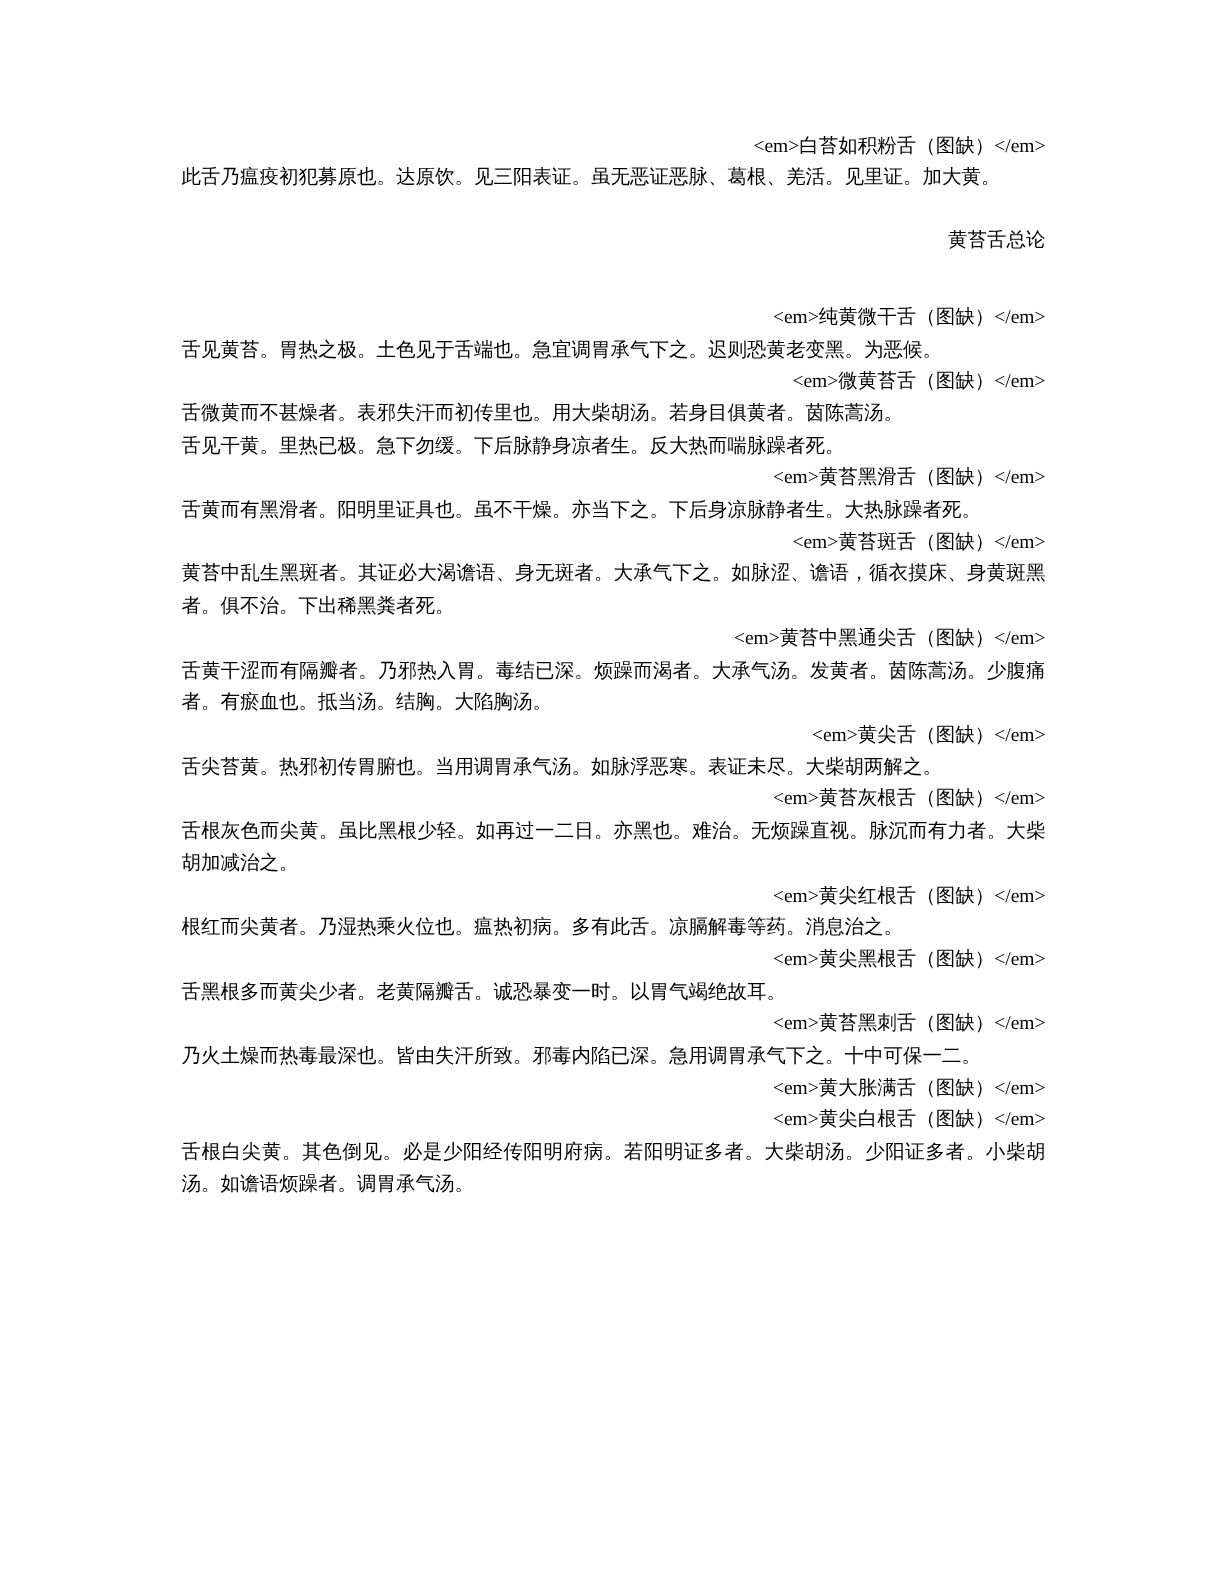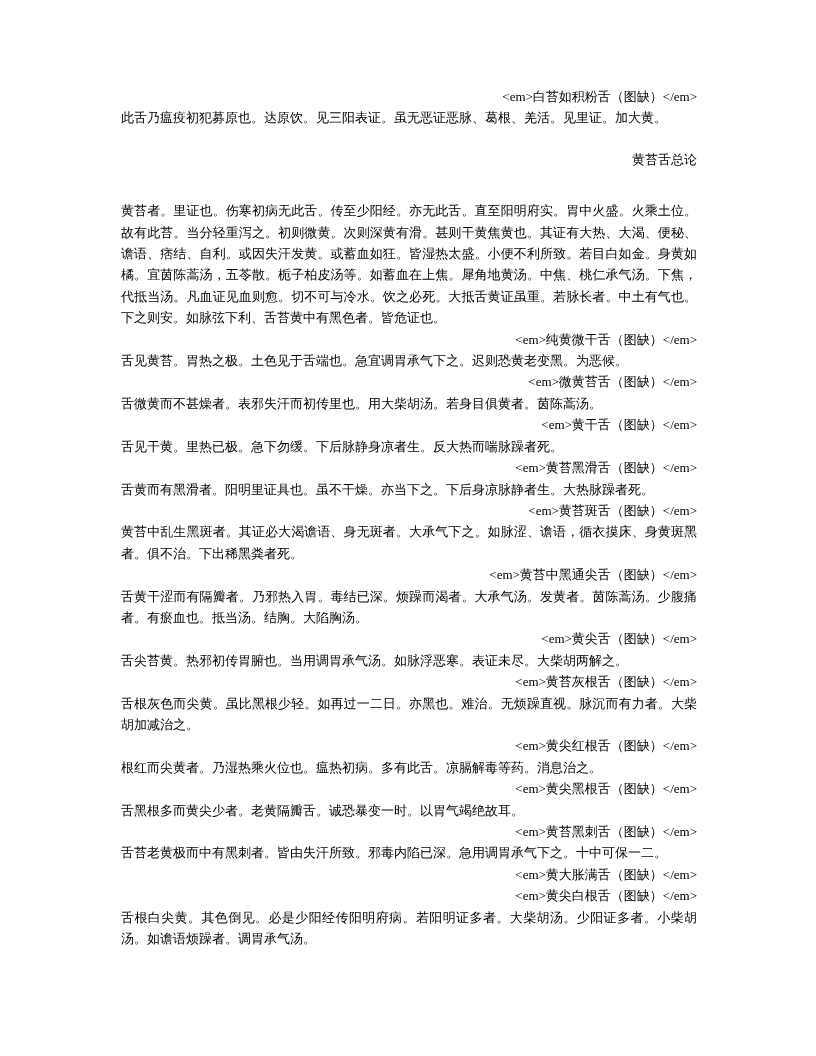--- a/index.html
+++ b/index.html
@@ -39,40 +39,38 @@
   }
 </style>
 </head>
 <body>
 
 <div class="page">
   <div class="doc" id="doc">
       <p class="caption">&lt;em&gt;白苔如积粉舌（图缺）&lt;/em&gt;</p>
       <p class="text">此舌乃瘟疫初犯募原也。达原饮。见三阳表证。虽无恶证恶脉、葛根、羌活。见里证。加大黄。</p>
       <p class="heading">黄苔舌总论</p>
-      <p class="text">黄苔者。里证也。伤寒初病无此舌。传至少阳经。亦无此舌。直至阳明府实。胃中火盛。火乘土位。故有此苔。当分轻重泻之。初则微黄。次则深黄有滑。甚则干黄焦黄也。其证有大热、大渴、便秘、谵语、痞结、自利。或因失汗发黄。或蓄血如狂。皆湿热太盛。小便不利所致。若目白如金。身黄如橘。宜茵陈蒿汤，五苓散。栀子柏皮汤等。如蓄血在上焦。犀角地黄汤。中焦、桃仁承气汤。下焦，代抵当汤。凡血证见血则愈。切不可与冷水。饮之必死。大抵舌黄证虽重。若脉长者。中土有气也。下之则安。如脉弦下利、舌苔黄中有黑色者。皆危证也。</p>
       <p class="caption">&lt;em&gt;纯黄微干舌（图缺）&lt;/em&gt;</p>
       <p class="text">舌见黄苔。胃热之极。土色见于舌端也。急宜调胃承气下之。迟则恐黄老变黑。为恶候。</p>
       <p class="caption">&lt;em&gt;微黄苔舌（图缺）&lt;/em&gt;</p>
       <p class="text">舌微黄而不甚燥者。表邪失汗而初传里也。用大柴胡汤。若身目俱黄者。茵陈蒿汤。</p>
-      <p class="caption">&lt;em&gt;黄干舌（图缺）&lt;/em&gt;</p>
       <p class="text">舌见干黄。里热已极。急下勿缓。下后脉静身凉者生。反大热而喘脉躁者死。</p>
       <p class="caption">&lt;em&gt;黄苔黑滑舌（图缺）&lt;/em&gt;</p>
       <p class="text">舌黄而有黑滑者。阳明里证具也。虽不干燥。亦当下之。下后身凉脉静者生。大热脉躁者死。</p>
       <p class="caption">&lt;em&gt;黄苔斑舌（图缺）&lt;/em&gt;</p>
       <p class="text">黄苔中乱生黑斑者。其证必大渴谵语、身无斑者。大承气下之。如脉涩、谵语，循衣摸床、身黄斑黑者。俱不治。下出稀黑粪者死。</p>
       <p class="caption">&lt;em&gt;黄苔中黑通尖舌（图缺）&lt;/em&gt;</p>
       <p class="text">舌黄干涩而有隔瓣者。乃邪热入胃。毒结已深。烦躁而渴者。大承气汤。发黄者。茵陈蒿汤。少腹痛者。有瘀血也。抵当汤。结胸。大陷胸汤。</p>
       <p class="caption">&lt;em&gt;黄尖舌（图缺）&lt;/em&gt;</p>
       <p class="text">舌尖苔黄。热邪初传胃腑也。当用调胃承气汤。如脉浮恶寒。表证未尽。大柴胡两解之。</p>
       <p class="caption">&lt;em&gt;黄苔灰根舌（图缺）&lt;/em&gt;</p>
       <p class="text">舌根灰色而尖黄。虽比黑根少轻。如再过一二日。亦黑也。难治。无烦躁直视。脉沉而有力者。大柴胡加减治之。</p>
       <p class="caption">&lt;em&gt;黄尖红根舌（图缺）&lt;/em&gt;</p>
       <p class="text">根红而尖黄者。乃湿热乘火位也。瘟热初病。多有此舌。凉膈解毒等药。消息治之。</p>
       <p class="caption">&lt;em&gt;黄尖黑根舌（图缺）&lt;/em&gt;</p>
       <p class="text">舌黑根多而黄尖少者。老黄隔瓣舌。诚恐暴变一时。以胃气竭绝故耳。</p>
       <p class="caption">&lt;em&gt;黄苔黑刺舌（图缺）&lt;/em&gt;</p>
-      <p class="text">舌苔老黄极而中有黑刺者。皆由失汗所致。邪毒内陷已深。急用调胃承气下之。十中可保一二。</p>
+      <p class="text">乃火土燥而热毒最深也。皆由失汗所致。邪毒内陷已深。急用调胃承气下之。十中可保一二。</p>
       <p class="caption">&lt;em&gt;黄大胀满舌（图缺）&lt;/em&gt;</p>
       <p class="caption">&lt;em&gt;黄尖白根舌（图缺）&lt;/em&gt;</p>
       <p class="text">舌根白尖黄。其色倒见。必是少阳经传阳明府病。若阳明证多者。大柴胡汤。少阳证多者。小柴胡汤。如谵语烦躁者。调胃承气汤。</p>
     </div>
 </div>
 
 </body></html>

